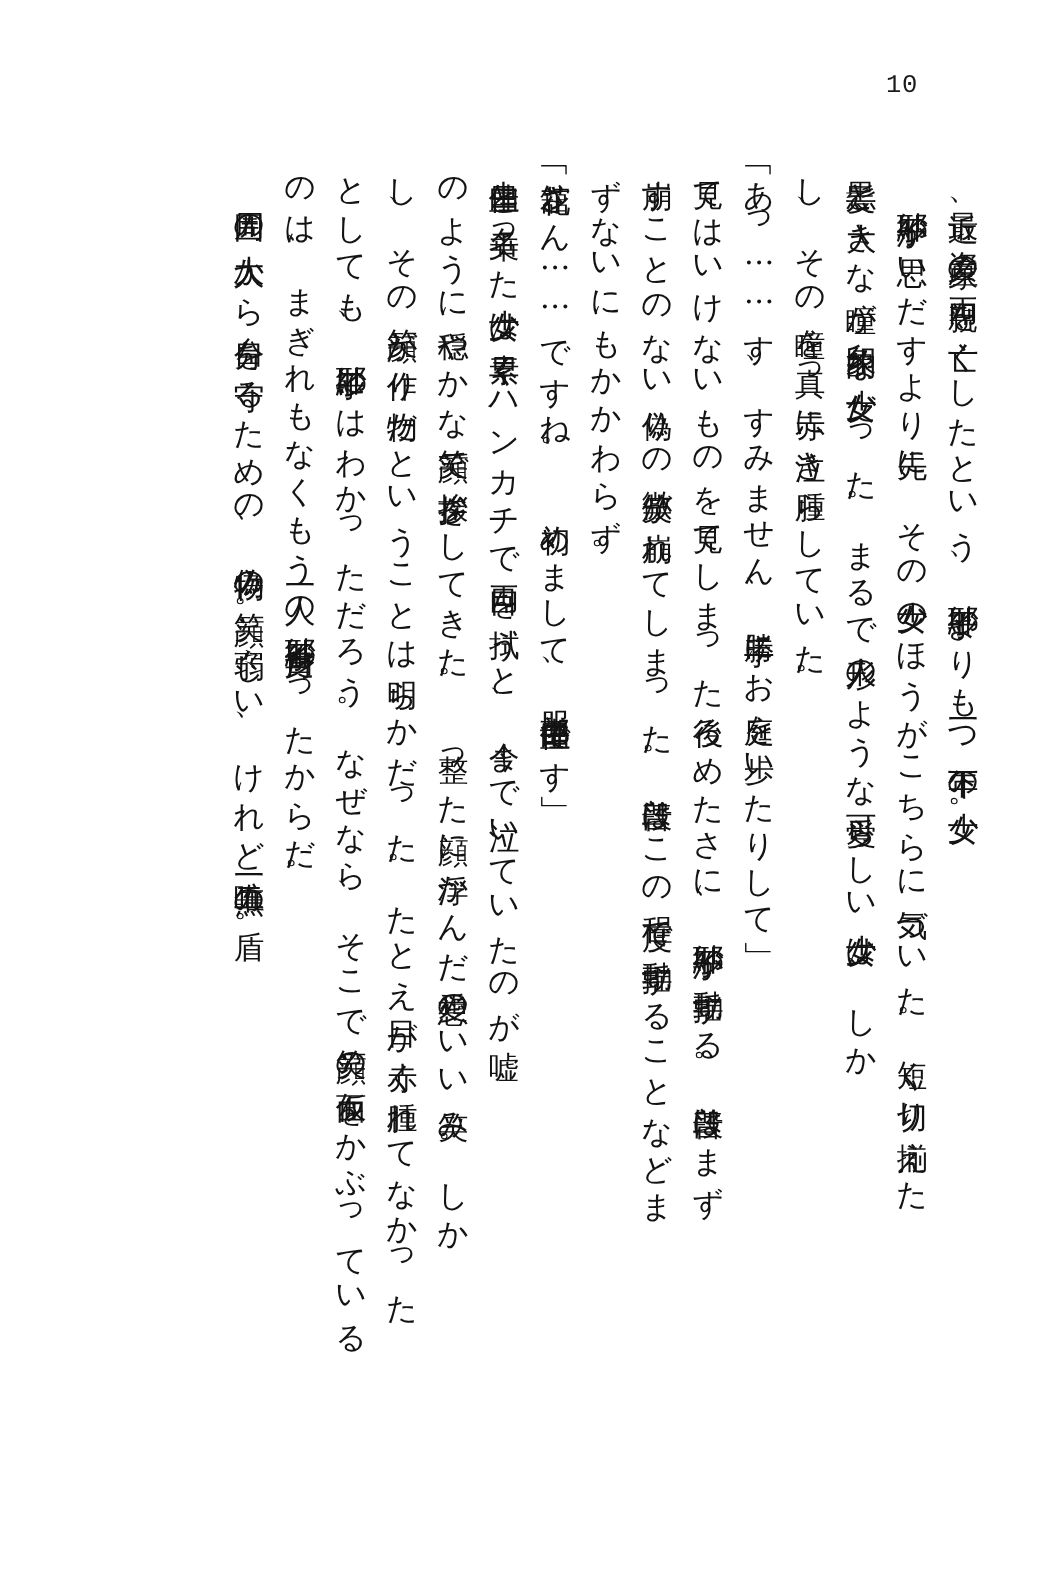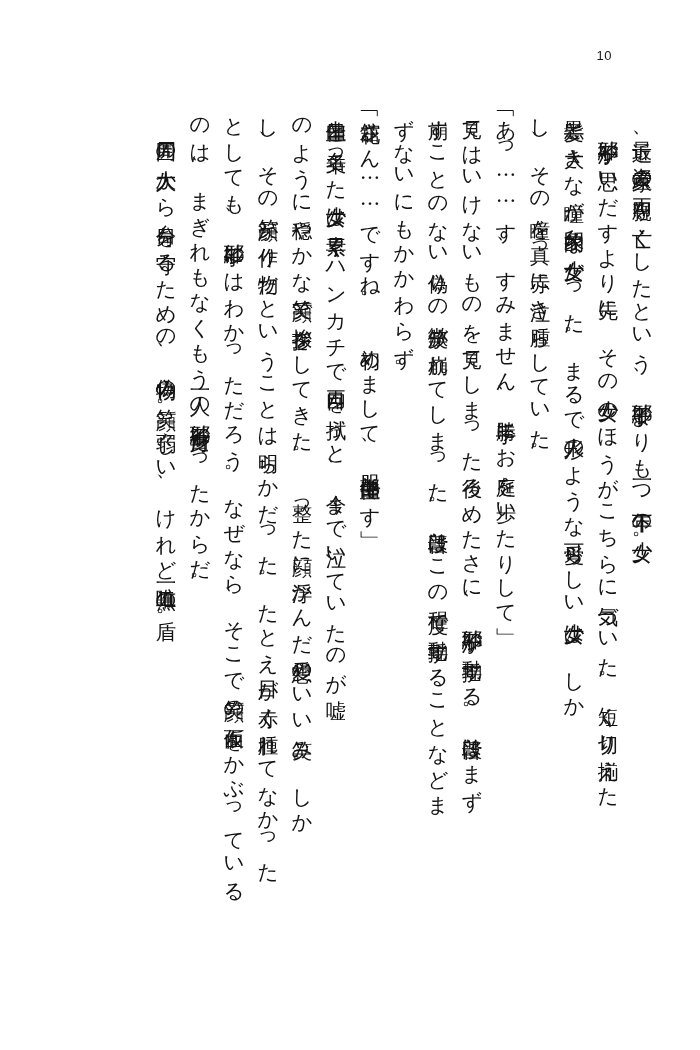--- a/index.html
+++ b/index.html
@@ -19,22 +19,22 @@
     position: relative;
     width: 700px;
     height: 1050px;
     box-sizing: border-box;
   }
 
   .page-number {
     position: absolute;
     top: 48px;
     right: 88px;
-    font-size: 13px;
-    font-family: Liberation Sans, sans-serif;
+    font-size: 17px;
+    font-family: Liberation Mono, monospace;
     letter-spacing: 0.5px;
     color: #1a1a1a;
   }
 
   .text-body {
     position: absolute;
     top: 104px;
     right: 48px;
     left: 48px;
     bottom: 68px;

